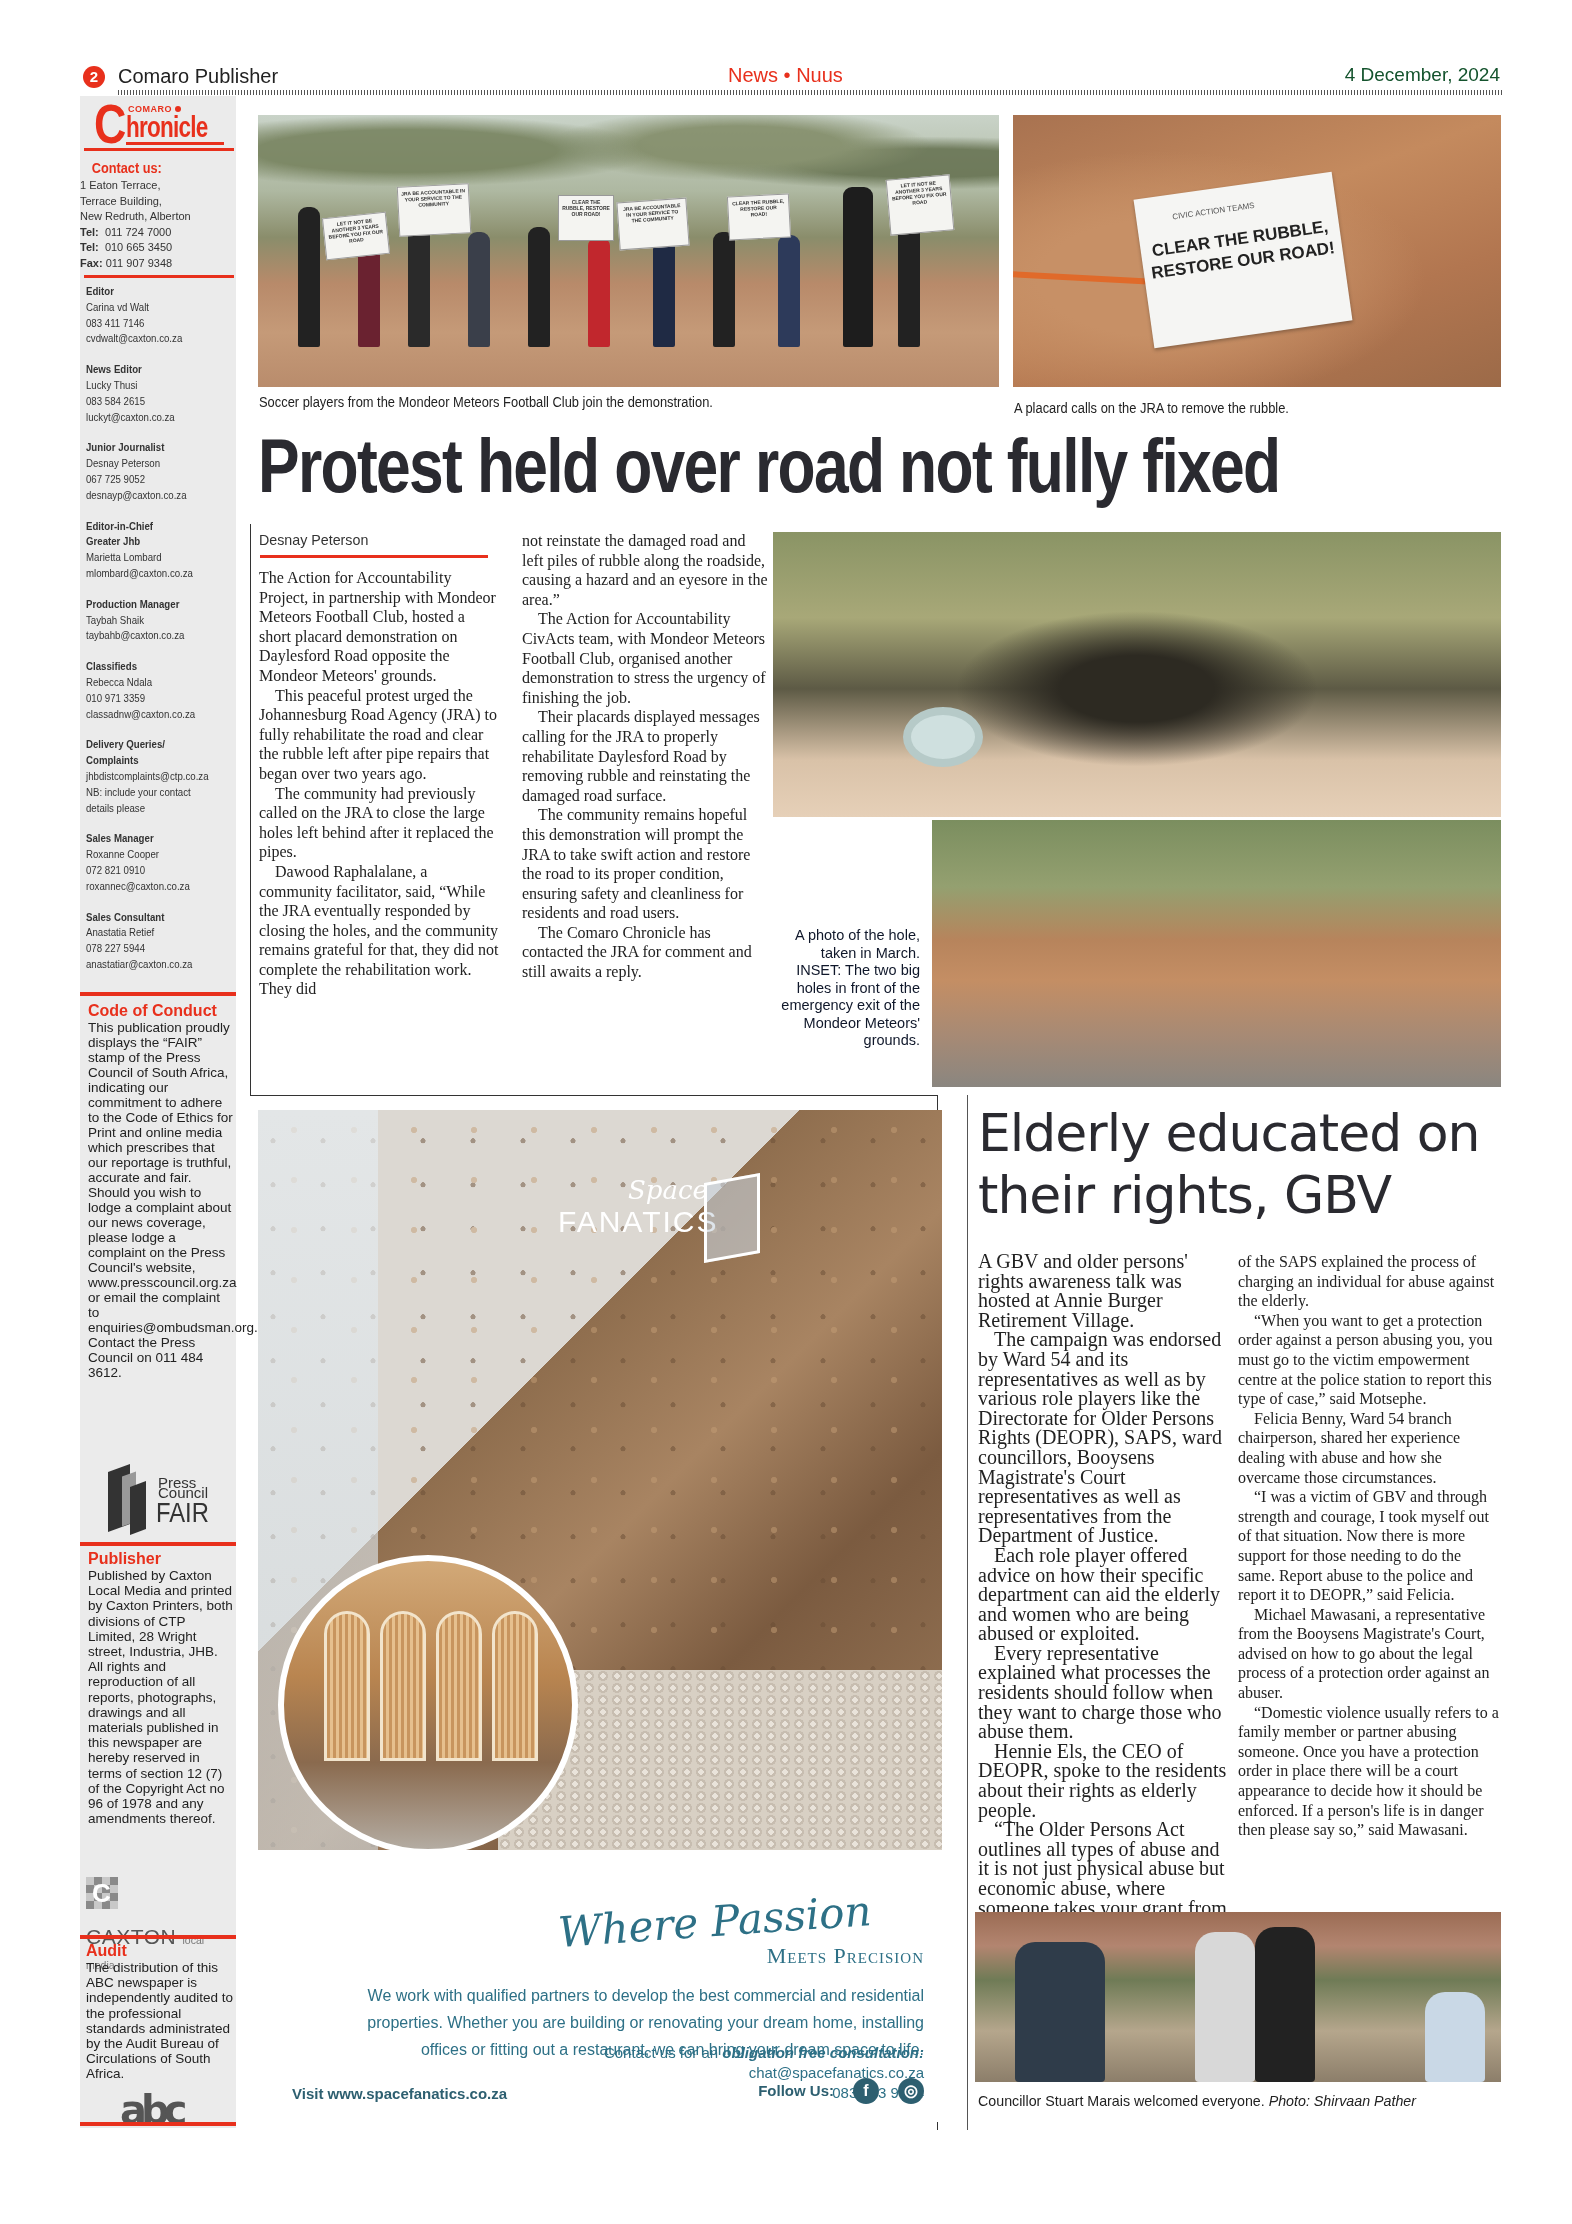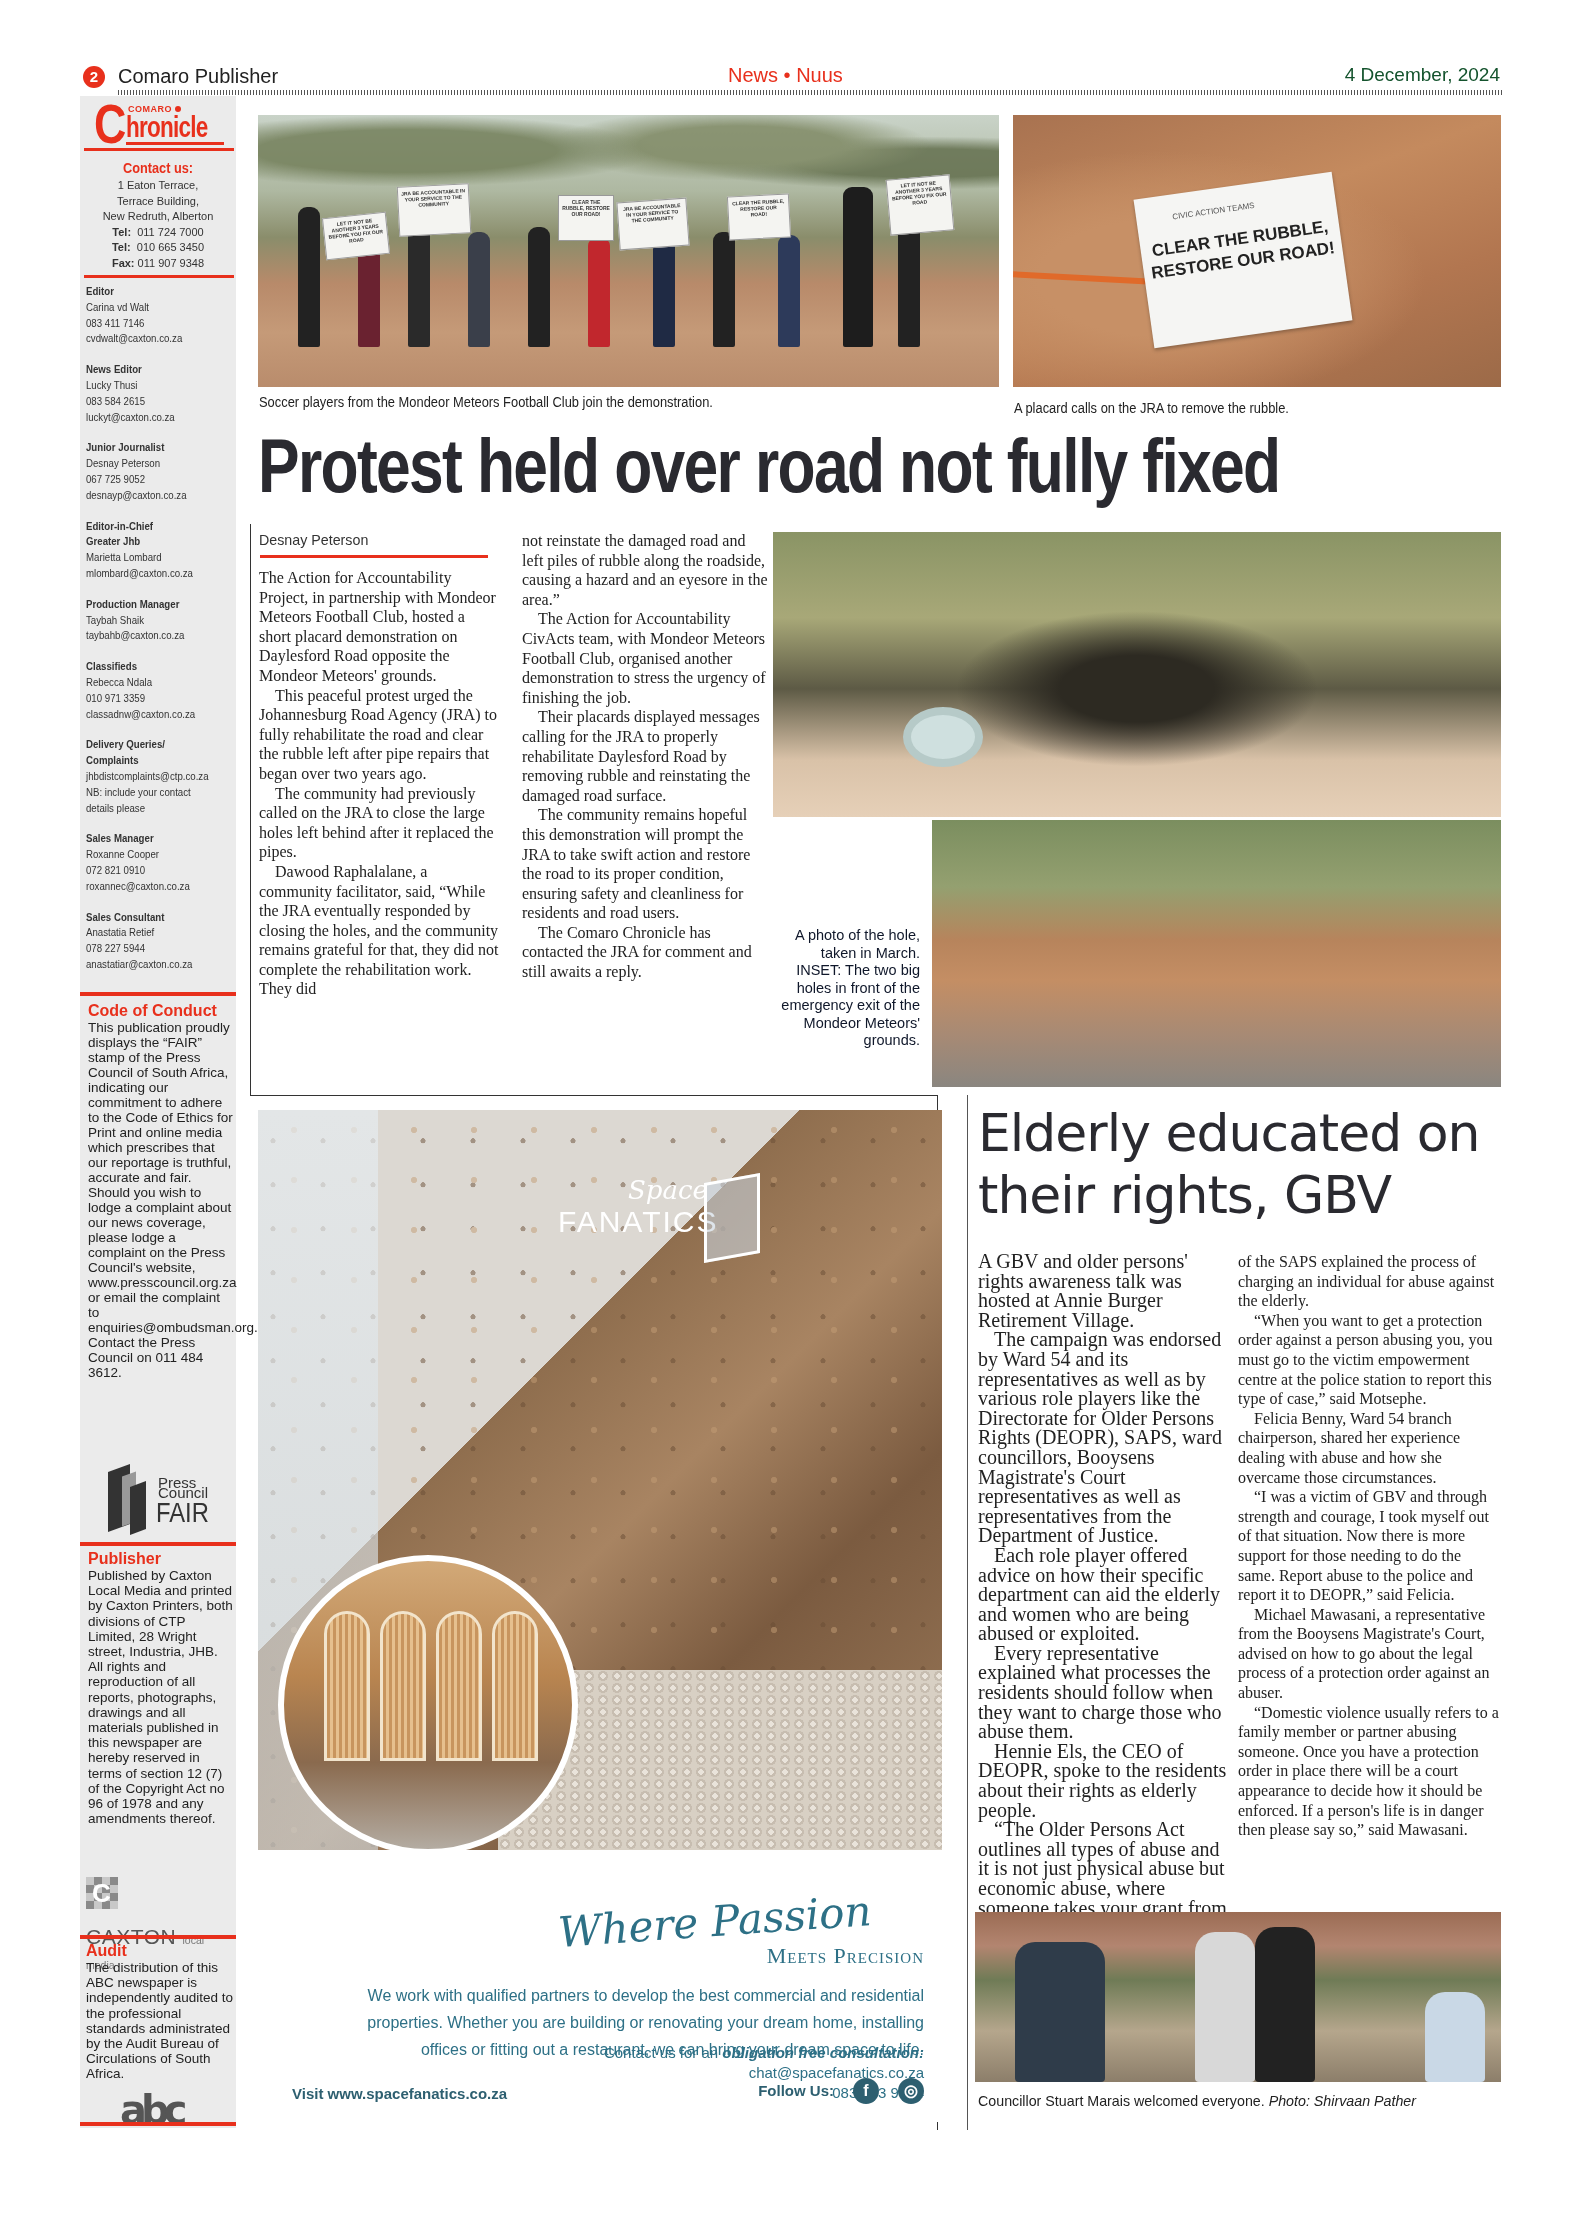--- a/index.html
+++ b/index.html
@@ -18,21 +18,21 @@
   .sidebar { position: absolute; left: 80px; top: 96px; width: 156px; height: 2032px; background: #ebebeb; }
   .sidebar .logo { position: absolute; left: 14px; top: 6px; width: 130px; height: 44px; }
   .logo .big-c { position: absolute; left: 0; top: -6px; font: bold 56px/56px "Liberation Sans", sans-serif; color: #e8301c; transform: scaleX(0.8); transform-origin: left; }
   .logo .comaro { position: absolute; left: 34px; top: 2px; font: bold 9px/10px "Liberation Sans", sans-serif; color: #e8301c; letter-spacing: 0.5px; }
   .logo .comaro::after { content: ""; display: inline-block; width: 6px; height: 6px; border-radius: 50%; background: #e8301c; margin-left: 3px; }
   .logo .rest { position: absolute; left: 32px; top: 10px; font: bold 30px/30px "Liberation Sans", sans-serif; color: #e8301c; transform: scaleX(0.75); transform-origin: left; letter-spacing: -1px; }
   .logo .underline { position: absolute; left: 32px; top: 40px; width: 98px; height: 3px; background: #e8301c; }
   .red-rule { position: absolute; left: 0; width: 156px; height: 4px; background: #e8301c; }
   .red-rule.thin { left: 4px; width: 150px; height: 3px; }
 
-  .contact { position: absolute; left: 0; top: 62px; width: 156px; text-align: center; font-size: 11px; line-height: 15.5px; color: #333; }
+  .contact { position: absolute; left: 0; top: 62px; width: 156px; font-size: 11px; line-height: 15.5px; color: #333; }
   .contact .ct-title { font: bold 15px/20px "Liberation Sans", sans-serif; color: #e8301c; transform: scaleX(0.85); }
   .contact .lbl { font-weight: bold; }
 
   .staff { position: absolute; left: 6px; top: 188px; width: 148px; font-size: 10.5px; line-height: 15.8px; color: #333; }
   .staff .role { font-weight: bold; transform: scaleX(0.92); transform-origin: left; }
   .staff .entry { margin-bottom: 15px; }
   .staff .entry div { white-space: nowrap; transform: scaleX(0.92); transform-origin: left; }
 
   .conduct { position: absolute; left: 8px; top: 1000px; width: 146px; font-size: 13.5px; line-height: 15px; color: #222; }
   .sb-heading { font: bold 16px/18px "Liberation Sans", sans-serif; color: #e8301c; }

